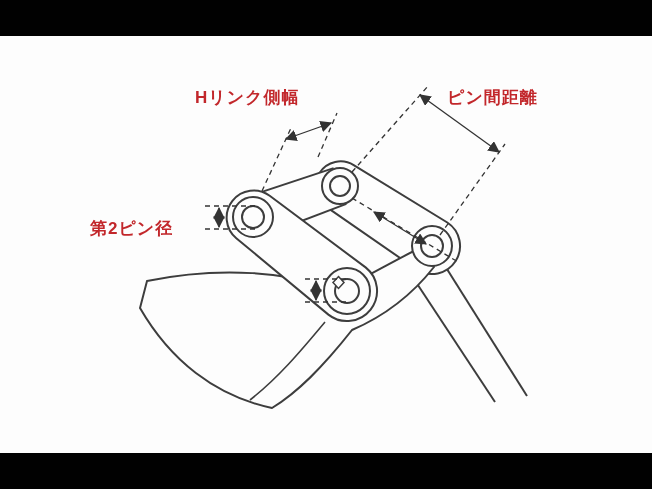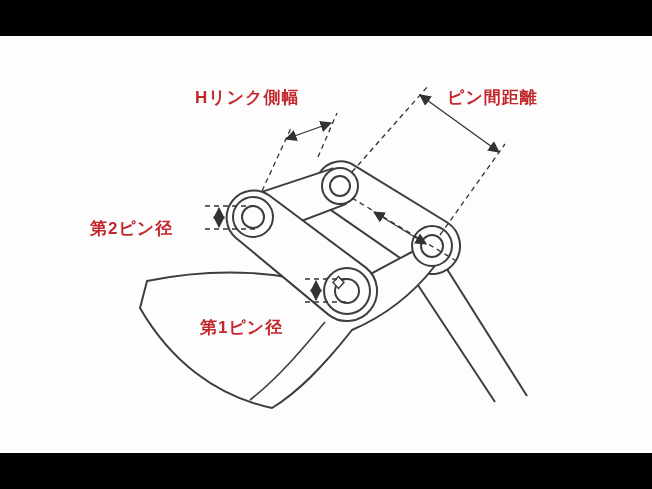--- a/index.html
+++ b/index.html
@@ -120,16 +120,15 @@
     <rect x="0" y="0" width="652" height="36" fill="#010101"></rect>
     <rect x="0" y="453" width="652" height="36" fill="#010101"></rect>
   </svg>
 
   <div class="dim-label lbl-hlink">Hリンク側幅</div>
 
   <div class="dim-label lbl-pindist">ピン間距離</div>
 
   <div class="dim-label lbl-pin2">第2ピン径</div>
 
-  <div class="dim-label lbl-pin1">第1ピン径</div>
 
 
 </div>
 
 </body></html>

